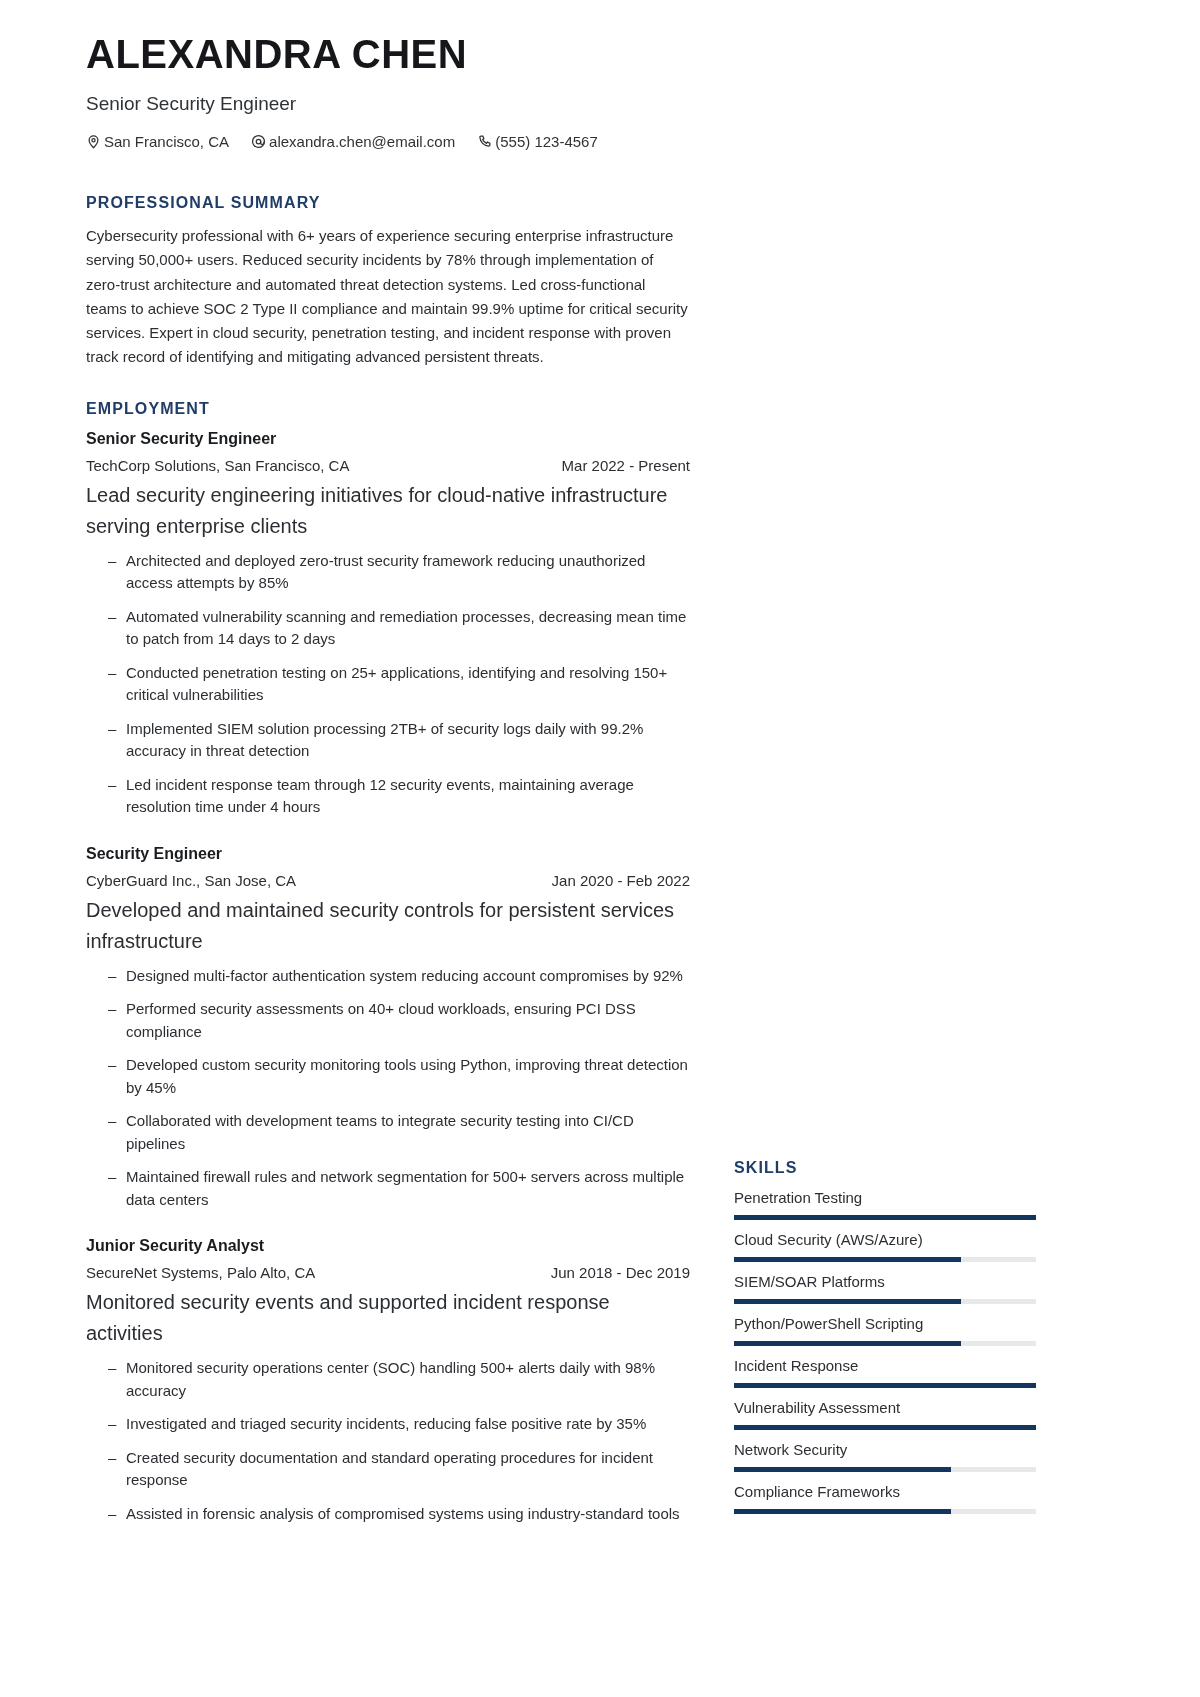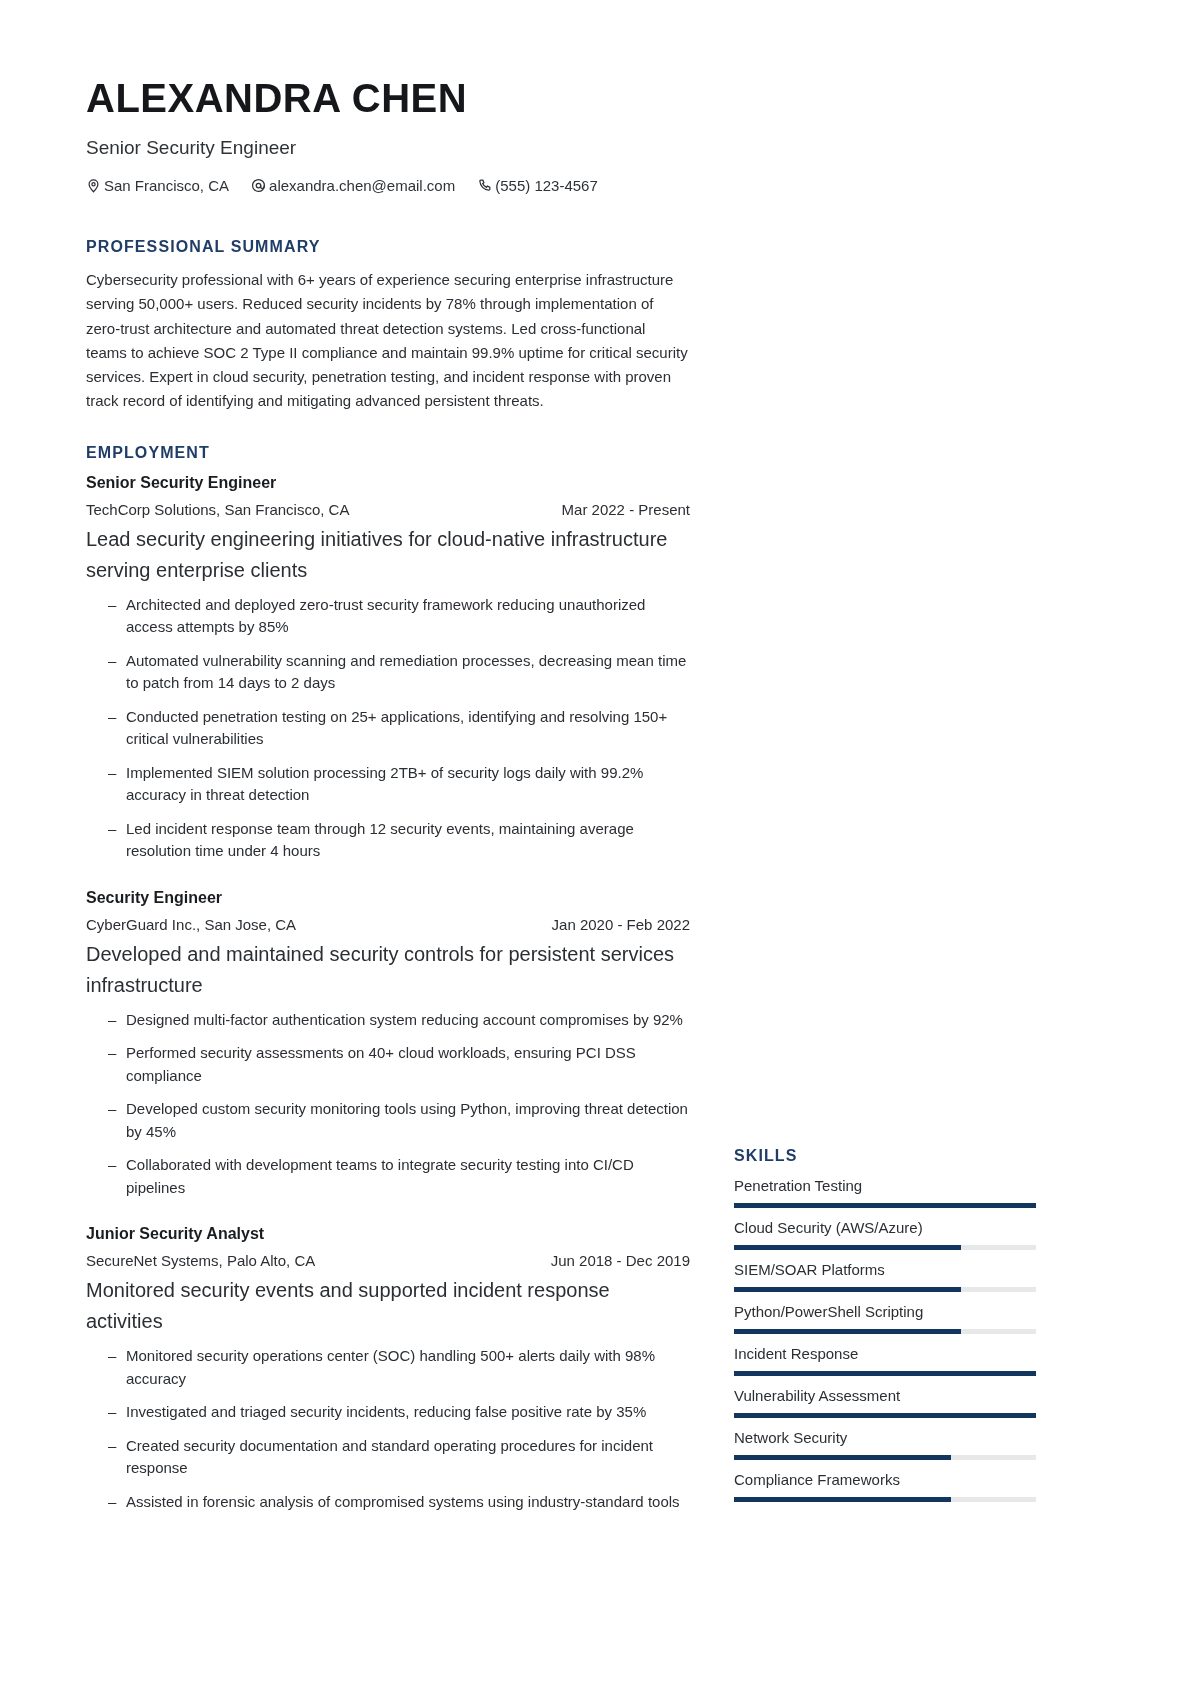--- a/index.html
+++ b/index.html
@@ -8,21 +8,21 @@
     height: 1697px;
     background: #ffffff;
     font-family: "Liberation Sans", sans-serif;
     color: #1d1d1f;
   }
   .page {
     position: relative;
     width: 1200px;
     height: 1697px;
     background: #ffffff;
-    padding: 76px 86px 0 86px;
+    padding: 32px 86px 0 86px;
   }
   
   .name {
     font-size: 40px;
     font-weight: bold;
     letter-spacing: 0.5px;
     color: #15171a;
     margin-bottom: 16px;
   }
   .headline {
@@ -205,20 +205,21 @@
           <div class="job-meta">
             <span class="job-company">CyberGuard Inc., San Jose, CA</span>
             <span class="job-dates">Jan 2020 - Feb 2022</span>
           </div>
           <div class="job-desc">Developed and maintained security controls for persistent services infrastructure</div>
           <ul class="bullets">
             <li>Designed multi-factor authentication system reducing account compromises by 92%</li>
             <li>Performed security assessments on 40+ cloud workloads, ensuring PCI DSS compliance</li>
             <li>Developed custom security monitoring tools using Python, improving threat detection by 45%</li>
             <li>Collaborated with development teams to integrate security testing into CI/CD pipelines</li>
+            <li>Maintained firewall rules and network segmentation for 500+ servers across multiple data centers</li>
           </ul>
         </div>
 
         <div class="job">
           <div class="job-title">Junior Security Analyst</div>
           <div class="job-meta">
             <span class="job-company">SecureNet Systems, Palo Alto, CA</span>
             <span class="job-dates">Jun 2018 - Dec 2019</span>
           </div>
           <div class="job-desc">Monitored security events and supported incident response activities</div>

